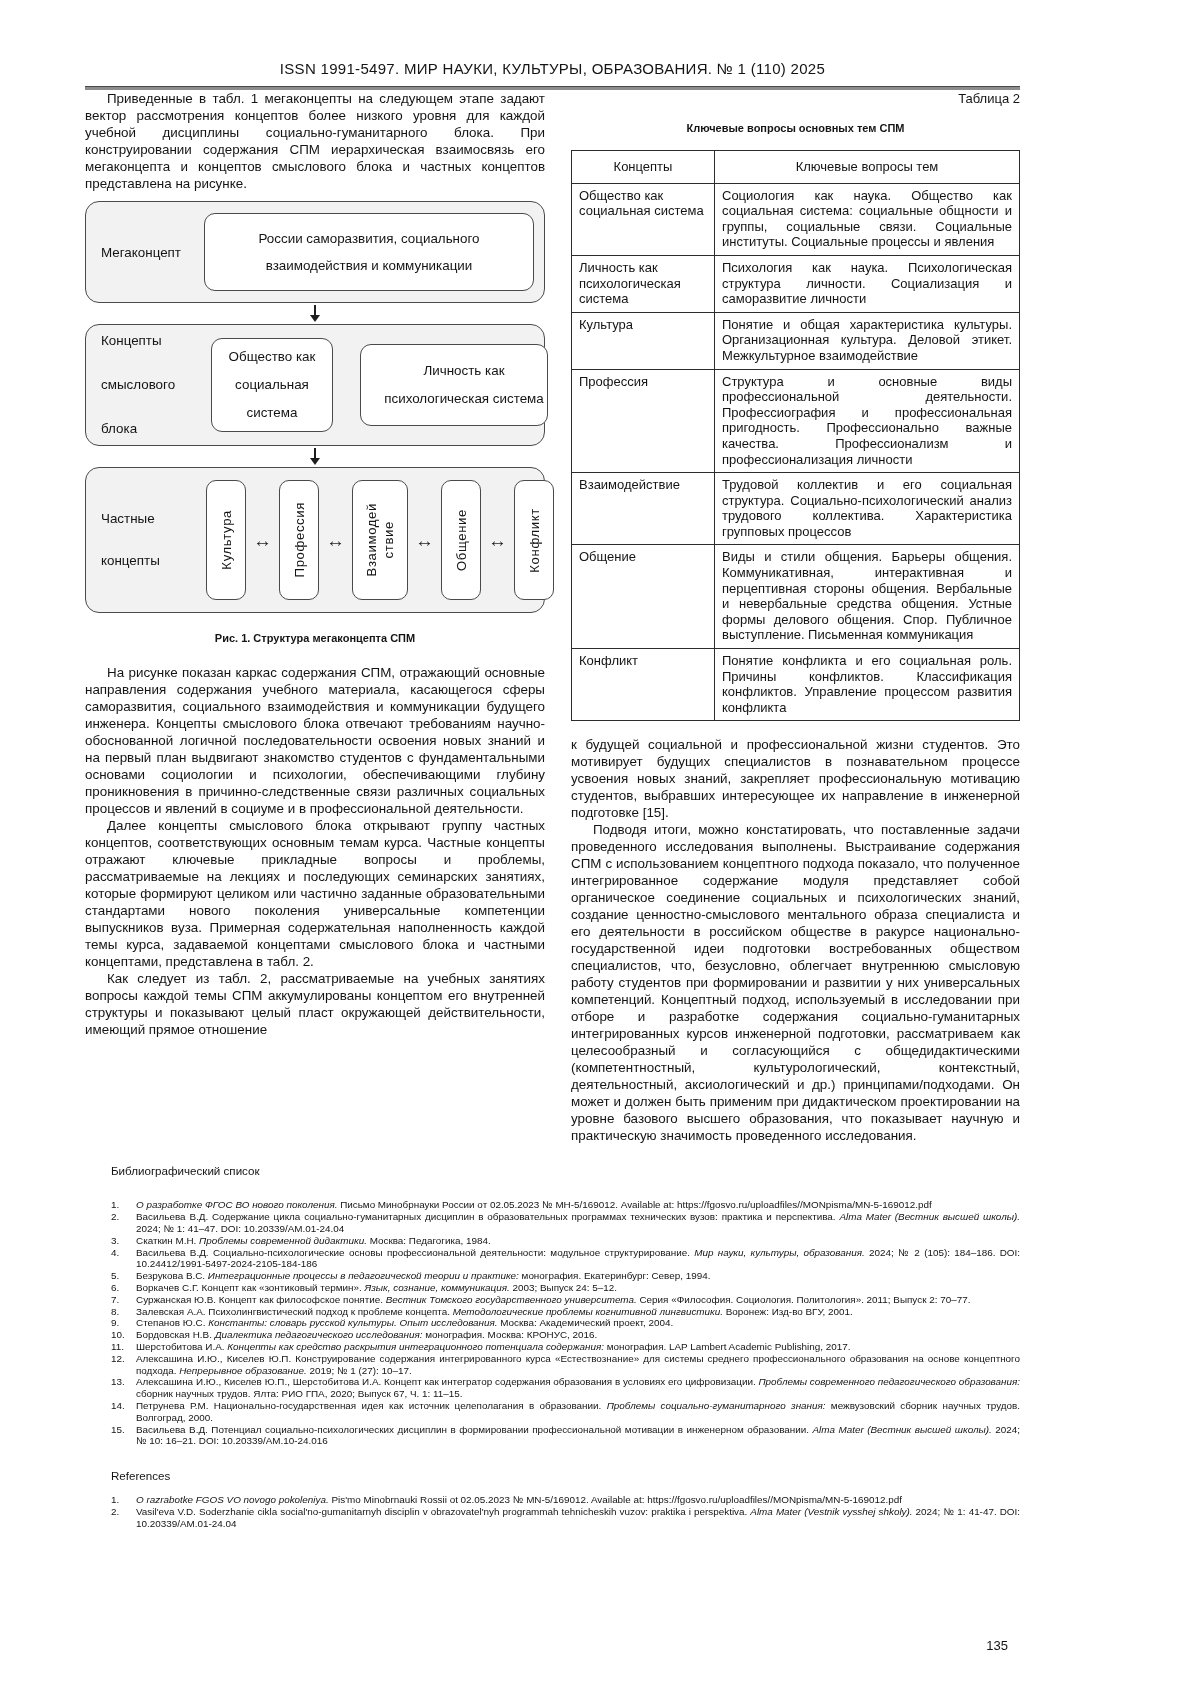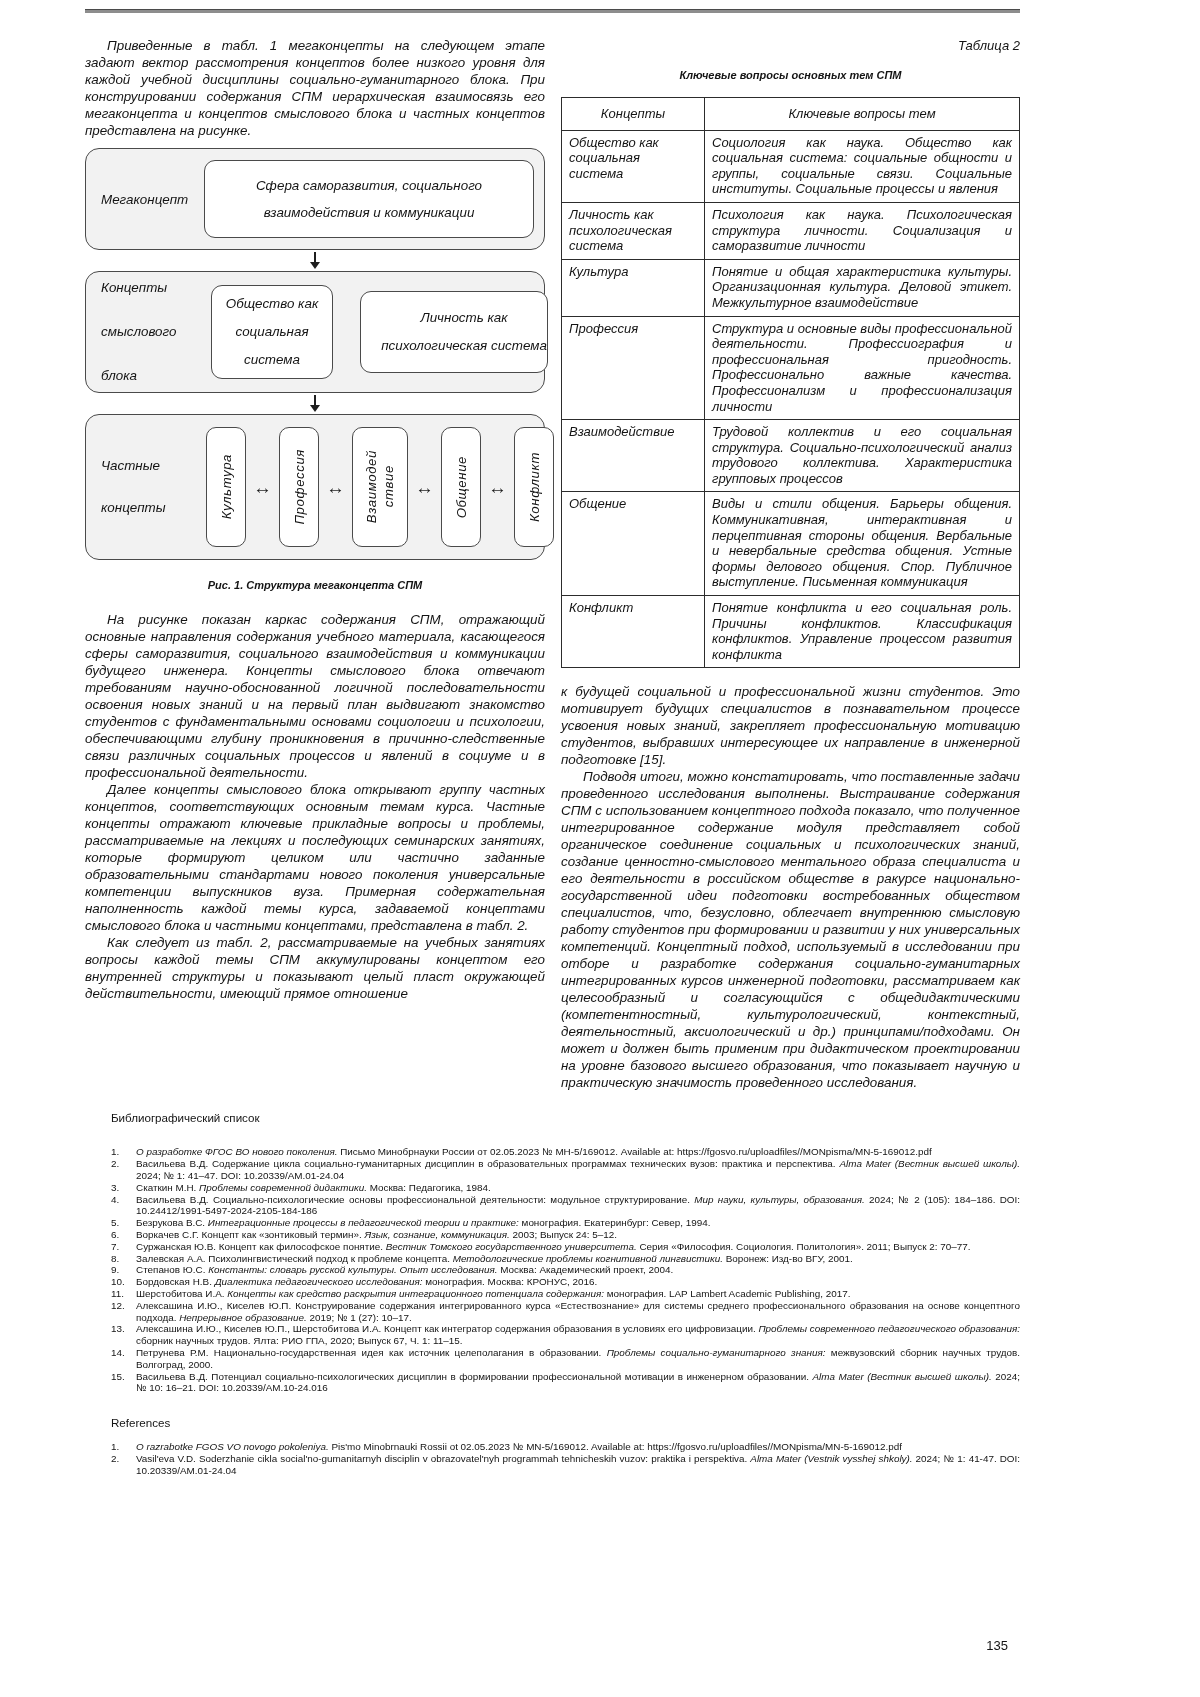--- a/index.html
+++ b/index.html
@@ -1,21 +1,21 @@
 <!DOCTYPE html>
 <html><head>
 <meta charset="utf-8">
 <style>
   html,body{margin:0;padding:0;background:#e8e8e8;}
   .page{position:relative;width:1200px;height:1697px;background:#ffffff;overflow:hidden;
         font-family:"Liberation Sans",sans-serif;color:#141414;}
   .content{margin-left:85px;width:935px;}
   .running-head{padding-top:60px;text-align:center;font-size:15px;letter-spacing:.3px;}
   .head-rule{margin-top:9px;height:3px;background:#8d8d8d;border-top:1px solid #4a4a4a;}
-  .columns{display:flex;gap:16px;margin-top:24px;font-style:italic;}
+  .columns{display:flex;gap:26px;}
   .col{width:460px;font-size:13.4px;line-height:17px;text-align:justify;}
   p{margin:0;}
   p.indent{text-indent:22px;}
 
   
   figure{margin:9px 0 0 0;}
   .dgroup{display:flex;align-items:center;background:#f2f2f2;border:1.8px solid #4a4a4a;
           border-radius:14px;padding:11px 10px;box-sizing:border-box;}
   .dlabel{width:103px;flex-shrink:0;padding-left:5px;white-space:pre-line;font-size:13.4px;text-align:left;}
   .dlabel.lh-wide{line-height:44px;}
@@ -60,32 +60,33 @@
   ol.bib .itext{flex:1;text-align:justify;}
   .refs-heading{font-size:11.6px;margin:22px 0 12px 26px;}
   .page-number{position:absolute;right:192px;bottom:44px;font-size:13px;text-align:right;}
 </style>
 </head>
 <body>
 
 <div class="page">
   <div class="content">
 
+    <div class="running-head">ISSN 1991-5497. МИР НАУКИ, КУЛЬТУРЫ, ОБРАЗОВАНИЯ. № 1 (110) 2025</div>
     <div class="head-rule"></div>
 
     <div class="columns">
 
       <div class="col">
         <p class="indent">Приведенные в табл. 1 мегаконцепты на следующем этапе задают вектор рассмотрения концептов более низкого уровня для каждой учебной дисциплины социально-гуманитарного блока. При конструировании содержания СПМ иерархическая взаимосвязь его мегаконцепта и концептов смыслового блока и частных концептов представлена на рисунке.</p>
 
         <figure>
 
           <div class="dgroup" style="height:102px;">
             <div class="dlabel">Мегаконцепт</div>
-            <div class="dinner mega-inner">Сфера саморазвития, социального
+            <div class="dinner mega-inner">России саморазвития, социального
 взаимодействия и коммуникации</div>
           </div>
           <div class="varrow">
             <div class="stem"></div>
             <div class="tip"></div>
           </div>
 
           <div class="dgroup" style="height:122px;">
             <div class="dlabel lh-wide">Концепты
 смыслового

